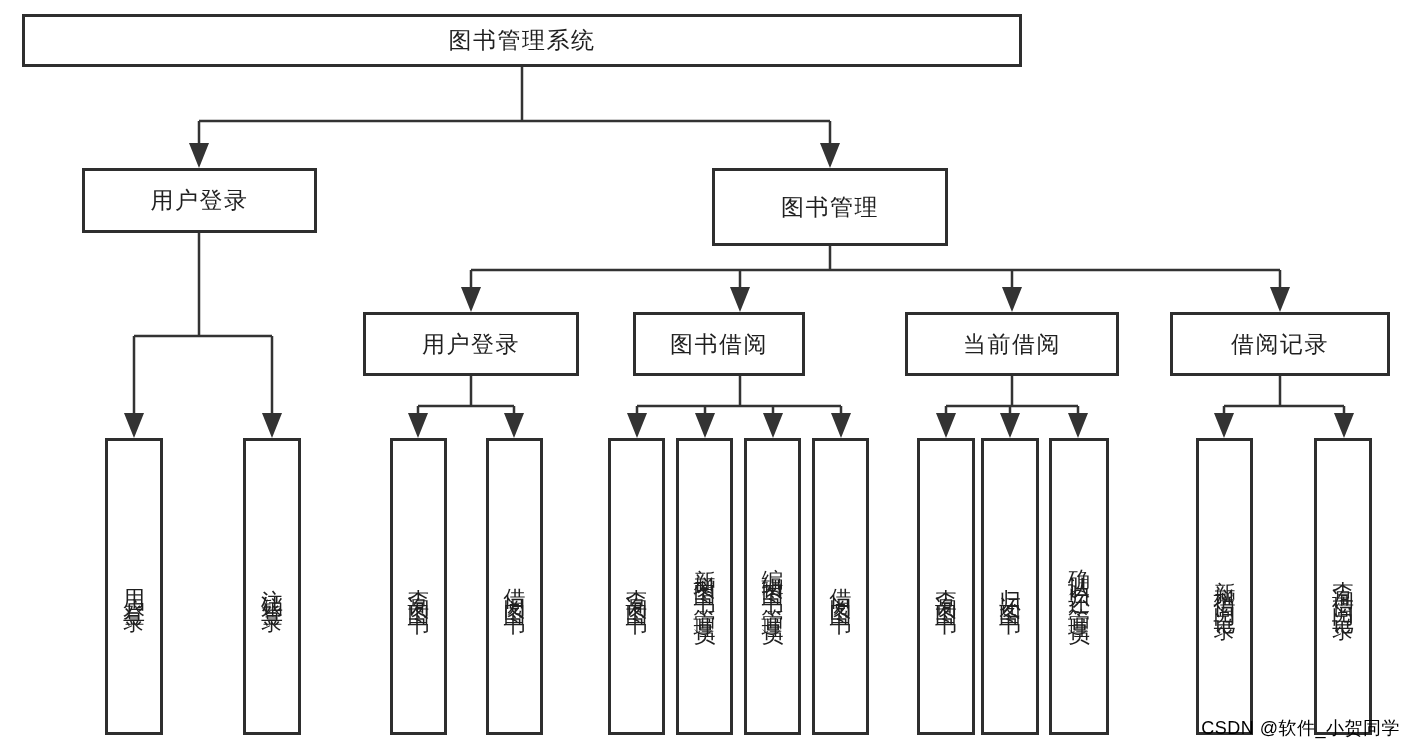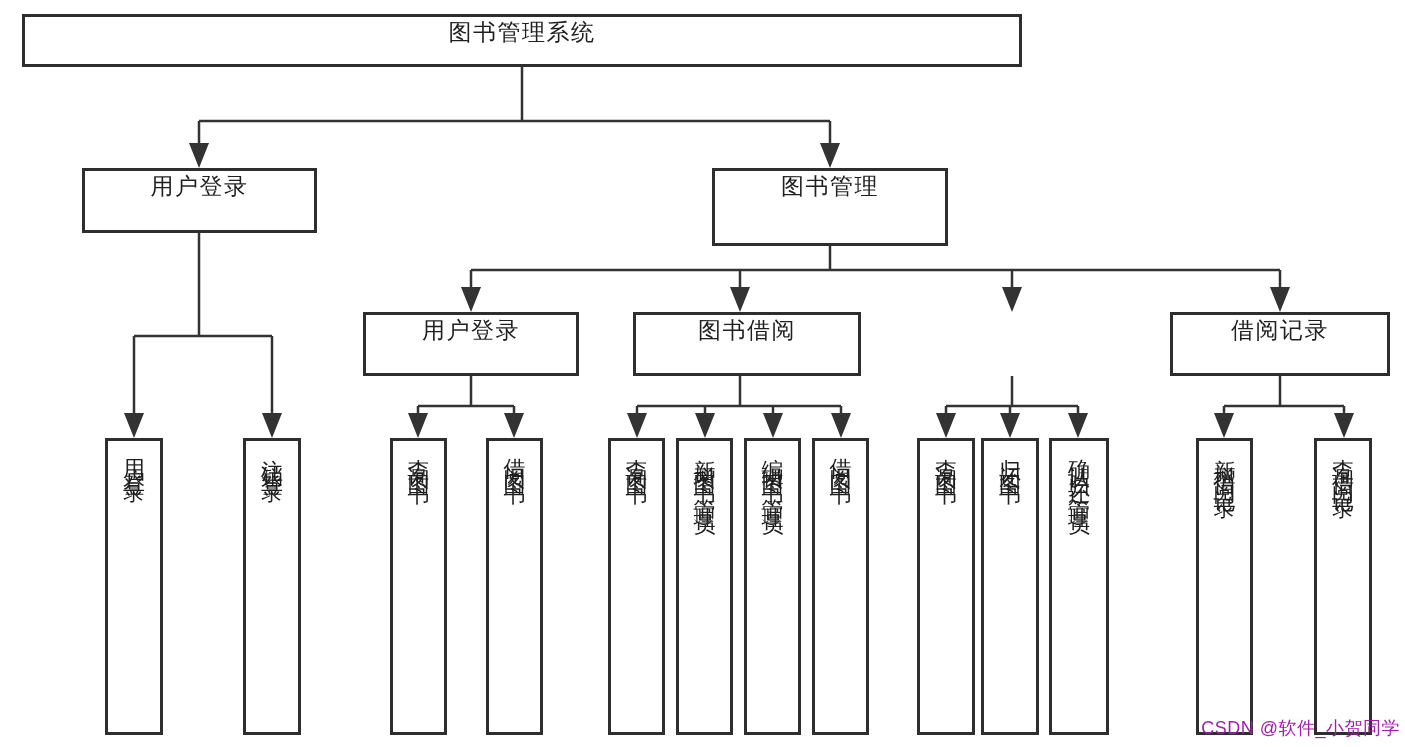--- a/index.html
+++ b/index.html
@@ -3,30 +3,30 @@
 <meta charset="utf-8">
 <style>
   html,body{margin:0;padding:0;background:#fff;}
   .canvas{
     position:relative;width:1405px;height:747px;background:#fff;
     font-family:"Liberation Sans","DejaVu Sans",sans-serif;overflow:hidden;
   }
   .connectors{position:absolute;left:0;top:0;width:1405px;height:747px;}
   .box{
     position:absolute;background:#fff;border:3px solid #2e2e2e;box-sizing:border-box;
-    display:flex;justify-content:center;color:#1f1f1f;
+    display:flex;align-items:center;justify-content:center;color:#1f1f1f;
   }
   .h{font-size:23px;letter-spacing:1.5px;white-space:nowrap;}
   .v{font-size:22px;}
   .vtext{
     writing-mode:vertical-lr;text-orientation:mixed;
     line-height:1;letter-spacing:8px;white-space:nowrap;
   }
   .watermark{
-    position:absolute;top:716px;right:5px;font-size:18px;color:#a21caf;
+    position:absolute;top:716px;right:5px;font-size:18px;color:#000000;
     letter-spacing:0.5px;white-space:nowrap;
   }
 </style>
 </head>
 <body>
 
 <div class="canvas">
 
   <svg class="connectors" width="1405" height="747" viewBox="0 0 1405 747" aria-hidden="true">
     <g stroke="#333333" stroke-width="2.5" fill="none">
@@ -68,22 +68,25 @@
   <div class="box h" style="left:82px;top:168px;width:235px;height:65px">
     <span>用户登录</span>
   </div>
   <div class="box h" style="left:712px;top:168px;width:236px;height:78px">
     <span>图书管理</span>
   </div>
 
   <div class="box h" style="left:363px;top:312px;width:216px;height:64px">
     <span>用户登录</span>
   </div>
-  <div class="box h" style="left:633px;top:312px;width:228px;height:64px">
+  <div class="box h" style="left:633px;top:312px;width:172px;height:64px">
     <span>图书借阅</span>
+  </div>
+  <div class="box h" style="left:905px;top:312px;width:214px;height:64px">
+    <span>当前借阅</span>
   </div>
   <div class="box h" style="left:1170px;top:312px;width:220px;height:64px">
     <span>借阅记录</span>
   </div>
 
   <div class="box v" style="left:105px;top:438px;width:58px;height:297px">
     <span class="vtext">用户登录</span>
   </div>
   <div class="box v" style="left:243px;top:438px;width:58px;height:297px">
     <span class="vtext">注销登录</span>

